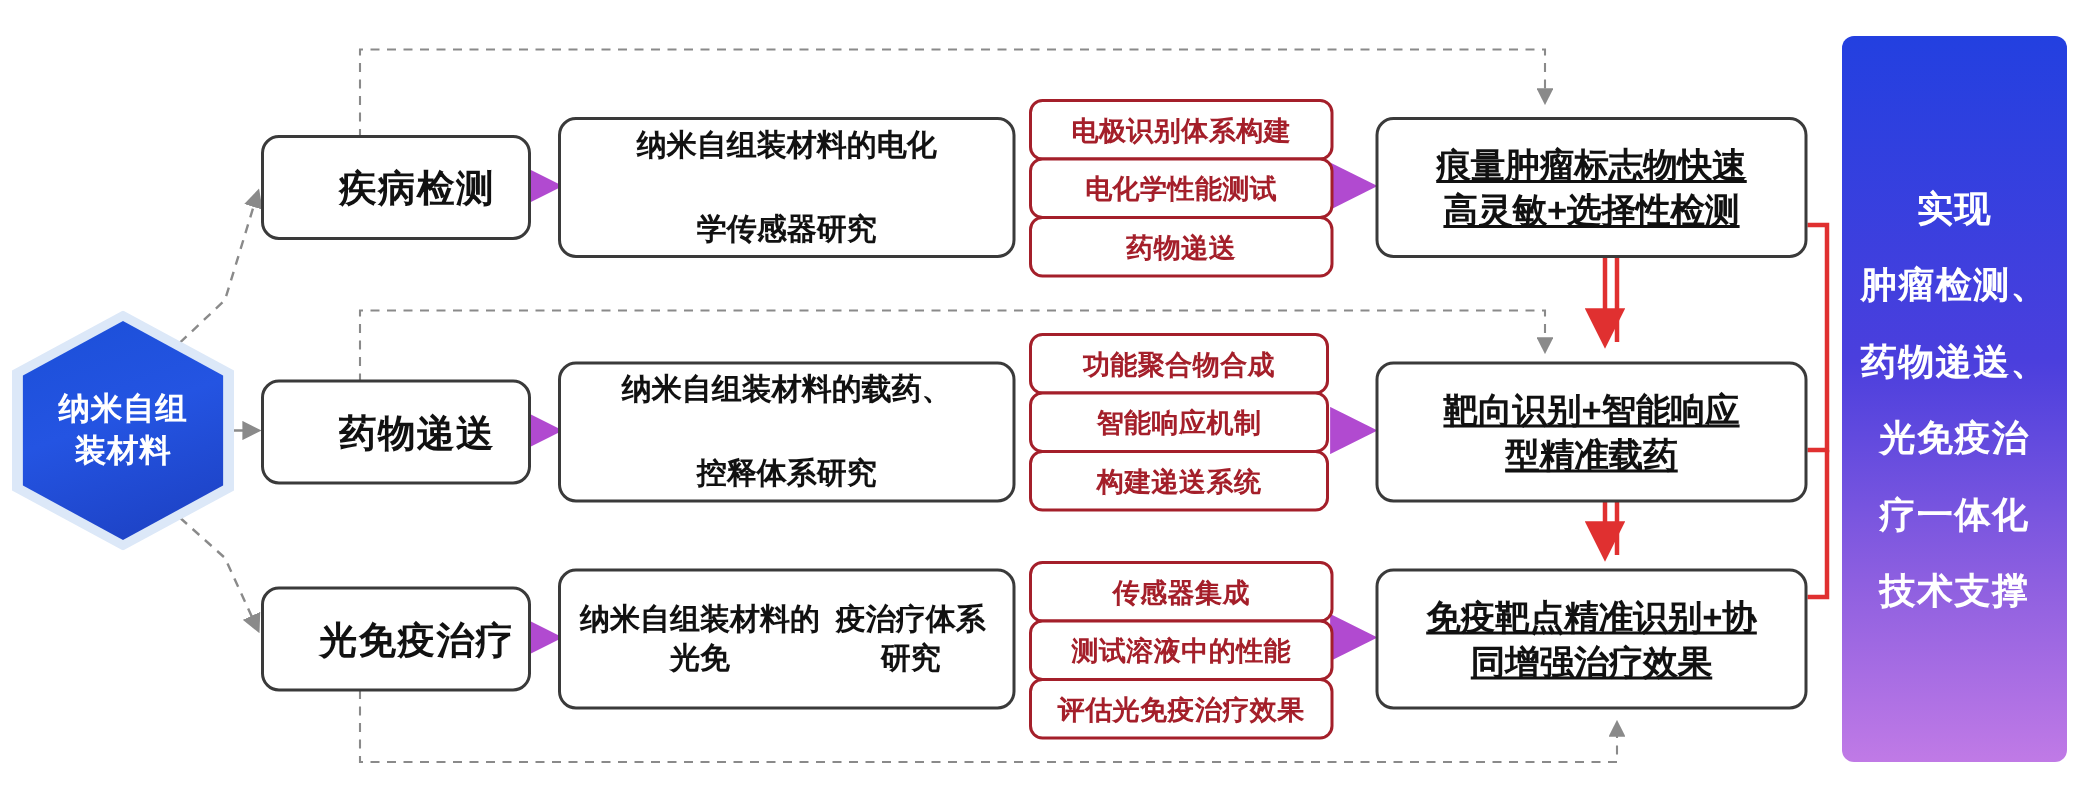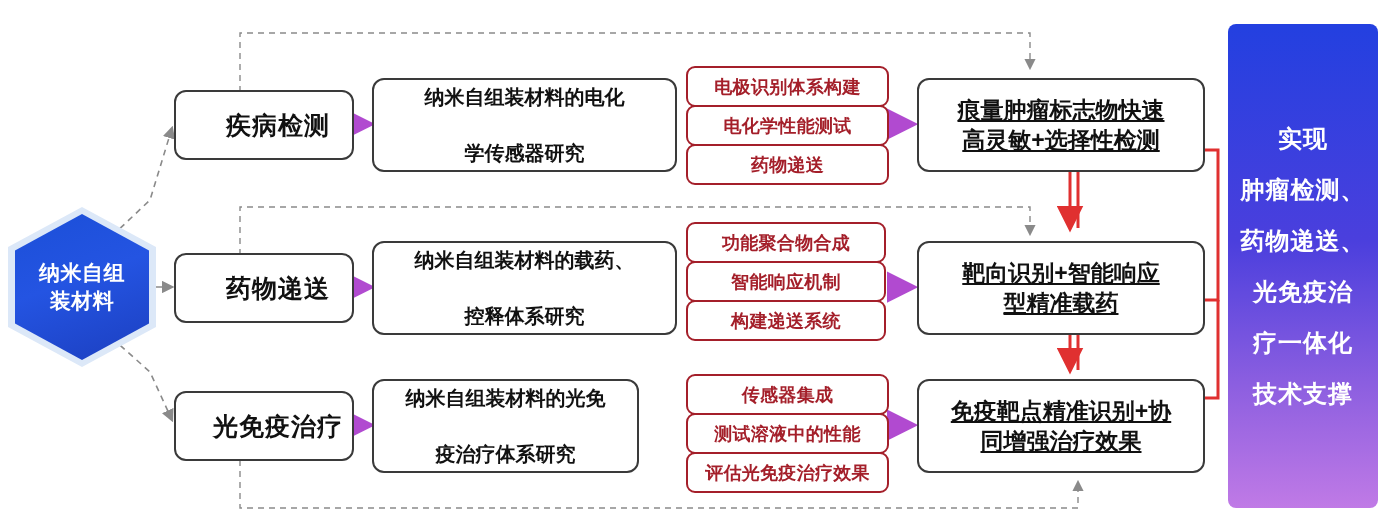--- a/index.html
+++ b/index.html
@@ -238,21 +238,21 @@
 
   <div class="node result" style="left:917px; top:241px; width:288px; height:94px; flex-direction:column;">
     <span>靶向识别+智能响应</span>
     <span>型精准载药</span>
   </div>
 
   <div class="node stage" style="left:174px; top:391px; width:180px; height:70px;">
     <span>光免疫治疗</span>
   </div>
 
-  <div class="node desc" style="left:372px; top:379px; width:267px; height:94px; flex-direction:column;">
+  <div class="node desc" style="left:372px; top:379px; width:305px; height:94px; ">
     <span>纳米自组装材料的光免</span>
     <span>疫治疗体系研究</span>
   </div>
 
   <div class="node task" style="left:686px; top:374px; width:203px; height:41px;">
     <span>传感器集成</span>
   </div>
   <div class="node task" style="left:686px; top:413px; width:203px; height:41px;">
     <span>测试溶液中的性能</span>
   </div>

